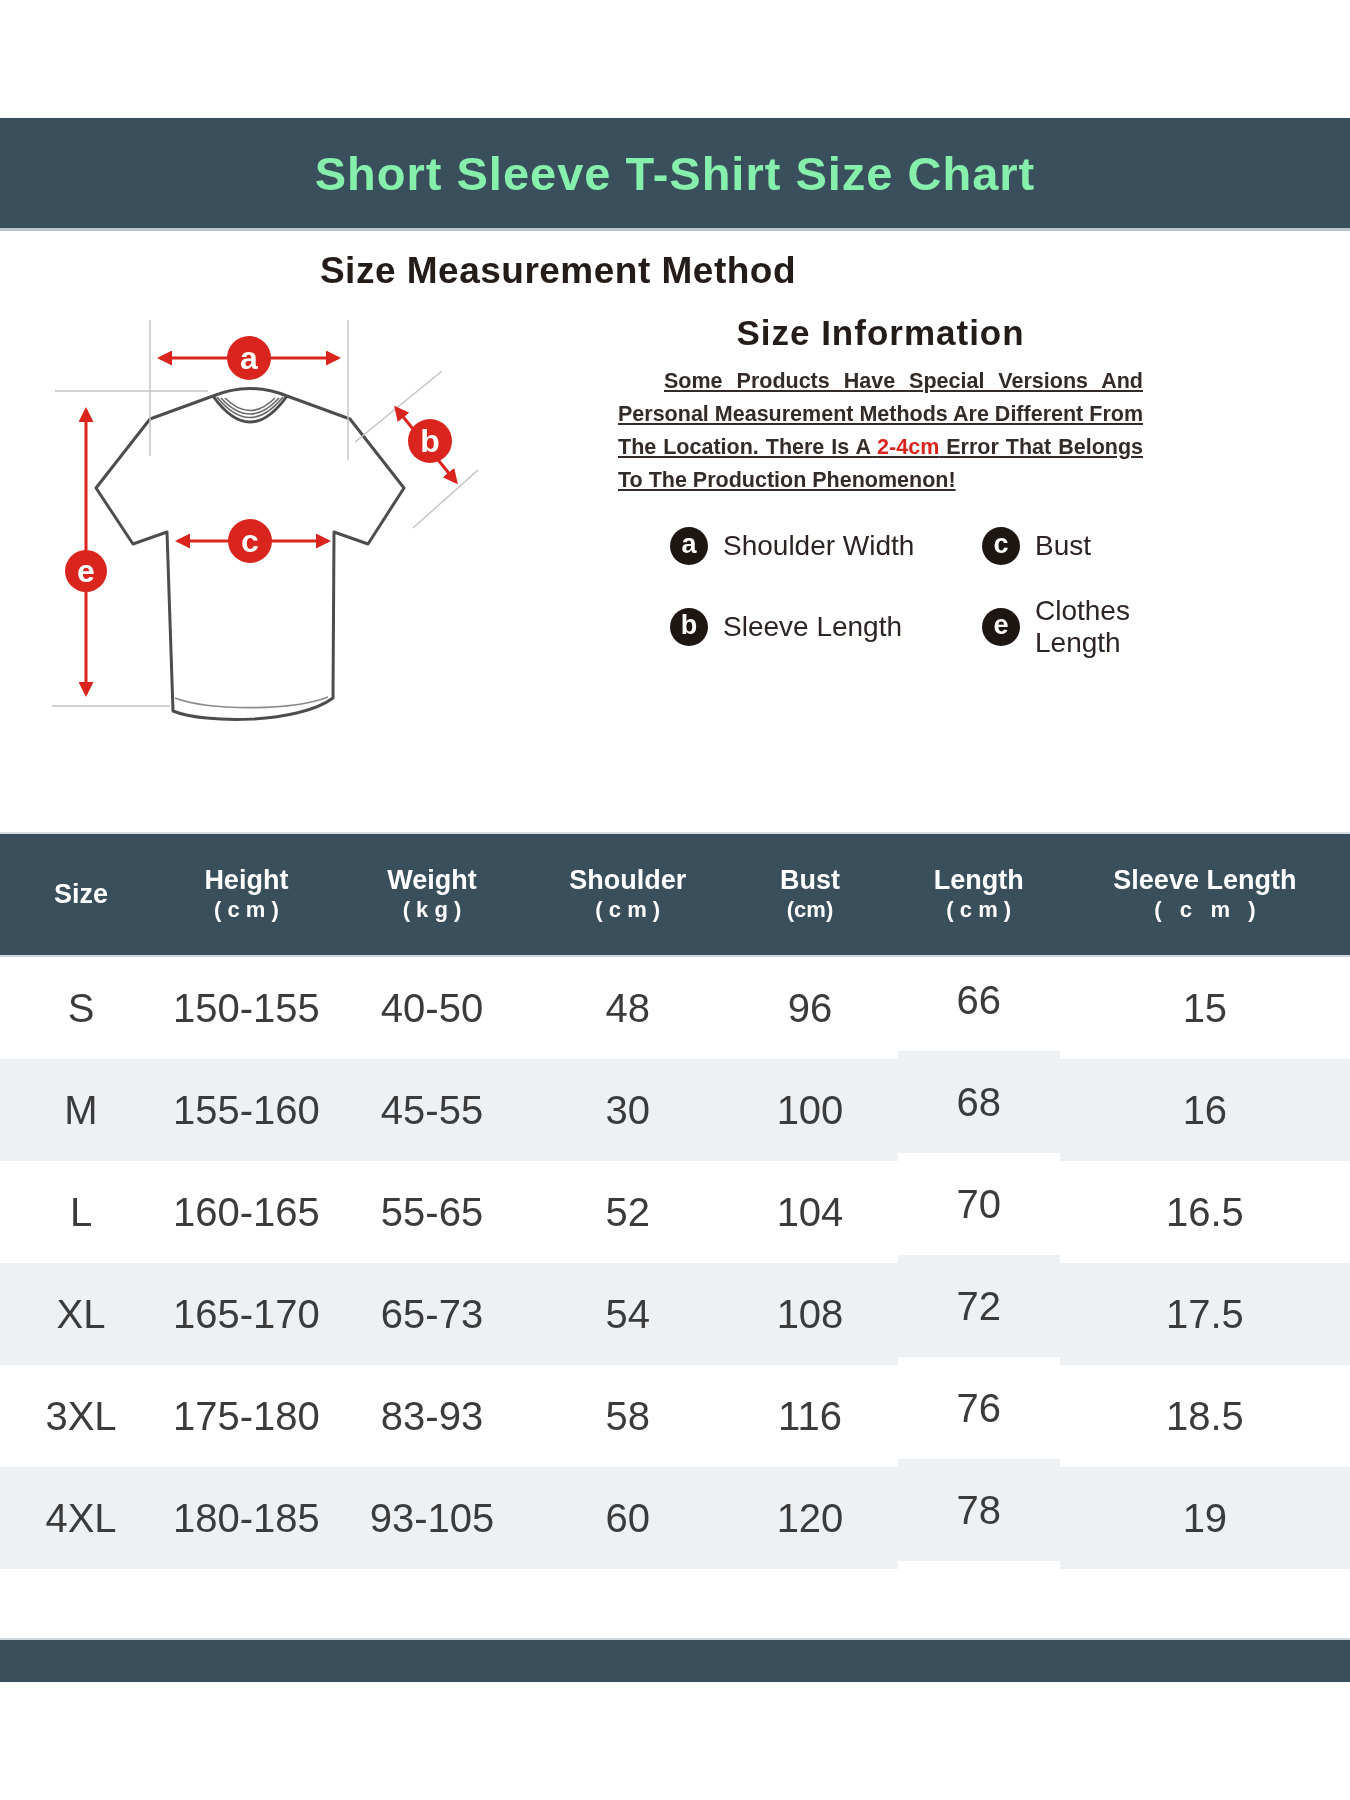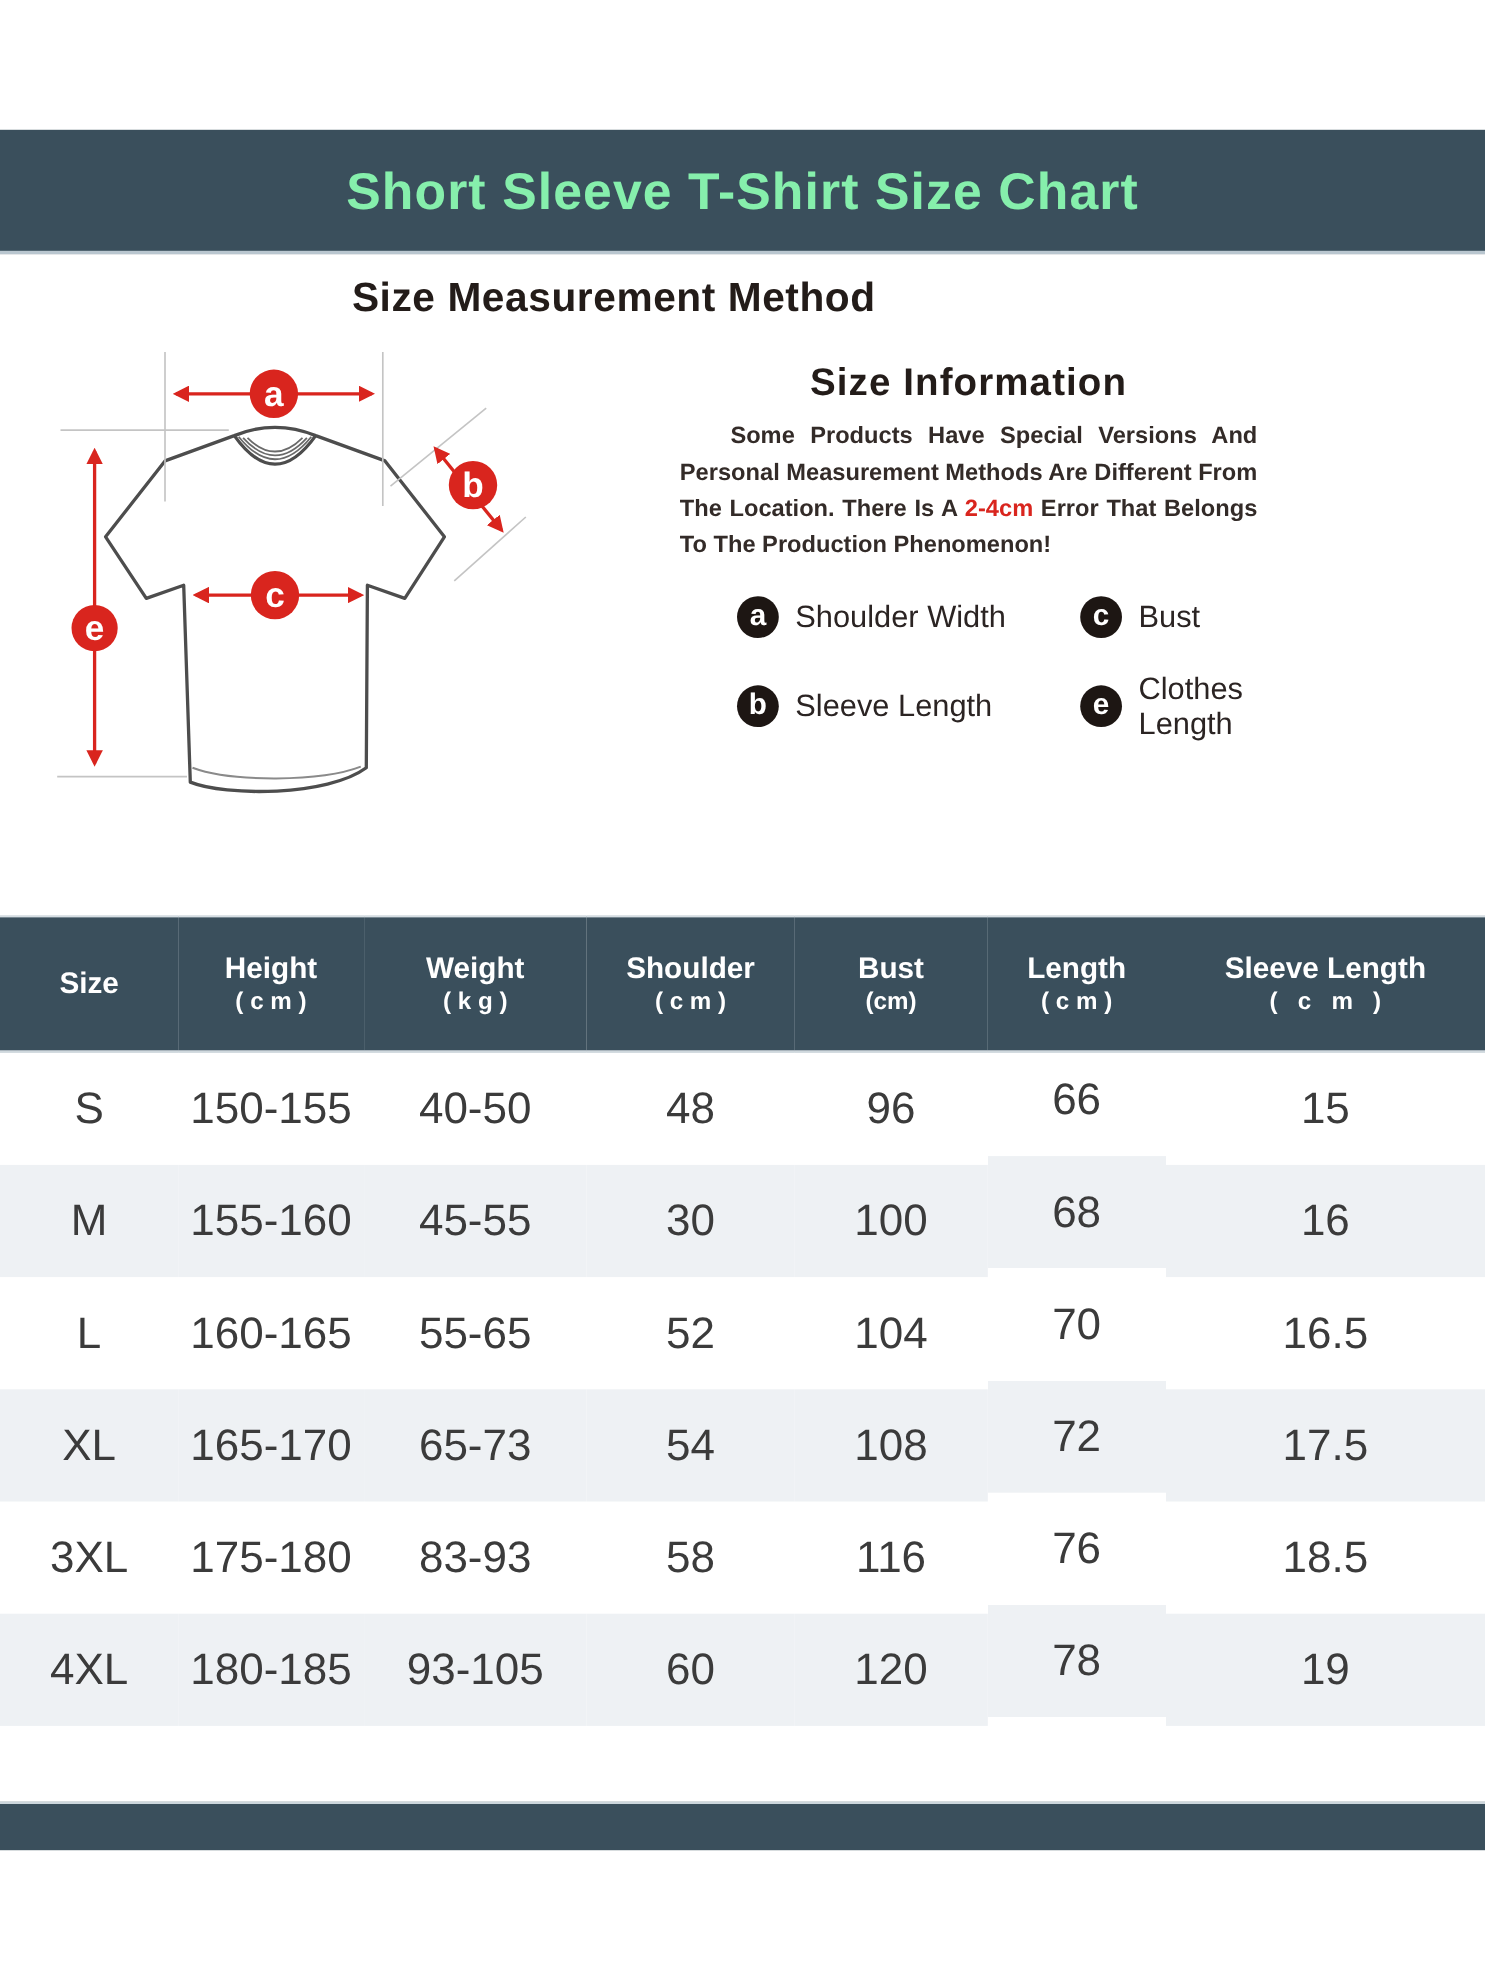--- a/index.html
+++ b/index.html
@@ -19,28 +19,28 @@
   
   .method-heading {
     position:absolute; left:0; top:250px; width:1116px;
     text-align:center; font-size:37px; font-weight:bold; color:#231c19; letter-spacing:0.5px;
   }
 
   
   .diagram { position:absolute; left:30px; top:278px; width:450px; height:470px; }
 
   
-  .info { position:absolute; left:618px; top:328px; width:525px; }
+  .info { position:absolute; left:618px; top:313px; width:525px; }
   .info h3 {
     margin:0 0 12px 0; text-align:center; font-size:35px; font-weight:800;
     color:#231c19; letter-spacing:1px;
   }
   .info-text {
     margin:0; font-size:21.5px; font-weight:bold; color:#332b28;
-    line-height:33px; text-align:justify; text-indent:46px;
+    line-height:33px; text-align:justify; text-indent:46px;text-decoration:underline;
   }
   .red { color:#d9251e; }
 
   .legend {
     margin-top:30px; padding-left:52px;
     display:grid; grid-template-columns:312px 1fr; row-gap:30px;
   }
   .legend-item { display:flex; align-items:center; gap:15px; }
   .badge {
     width:38px; height:38px; border-radius:50%; background:#1d1613; color:#ffffff;

